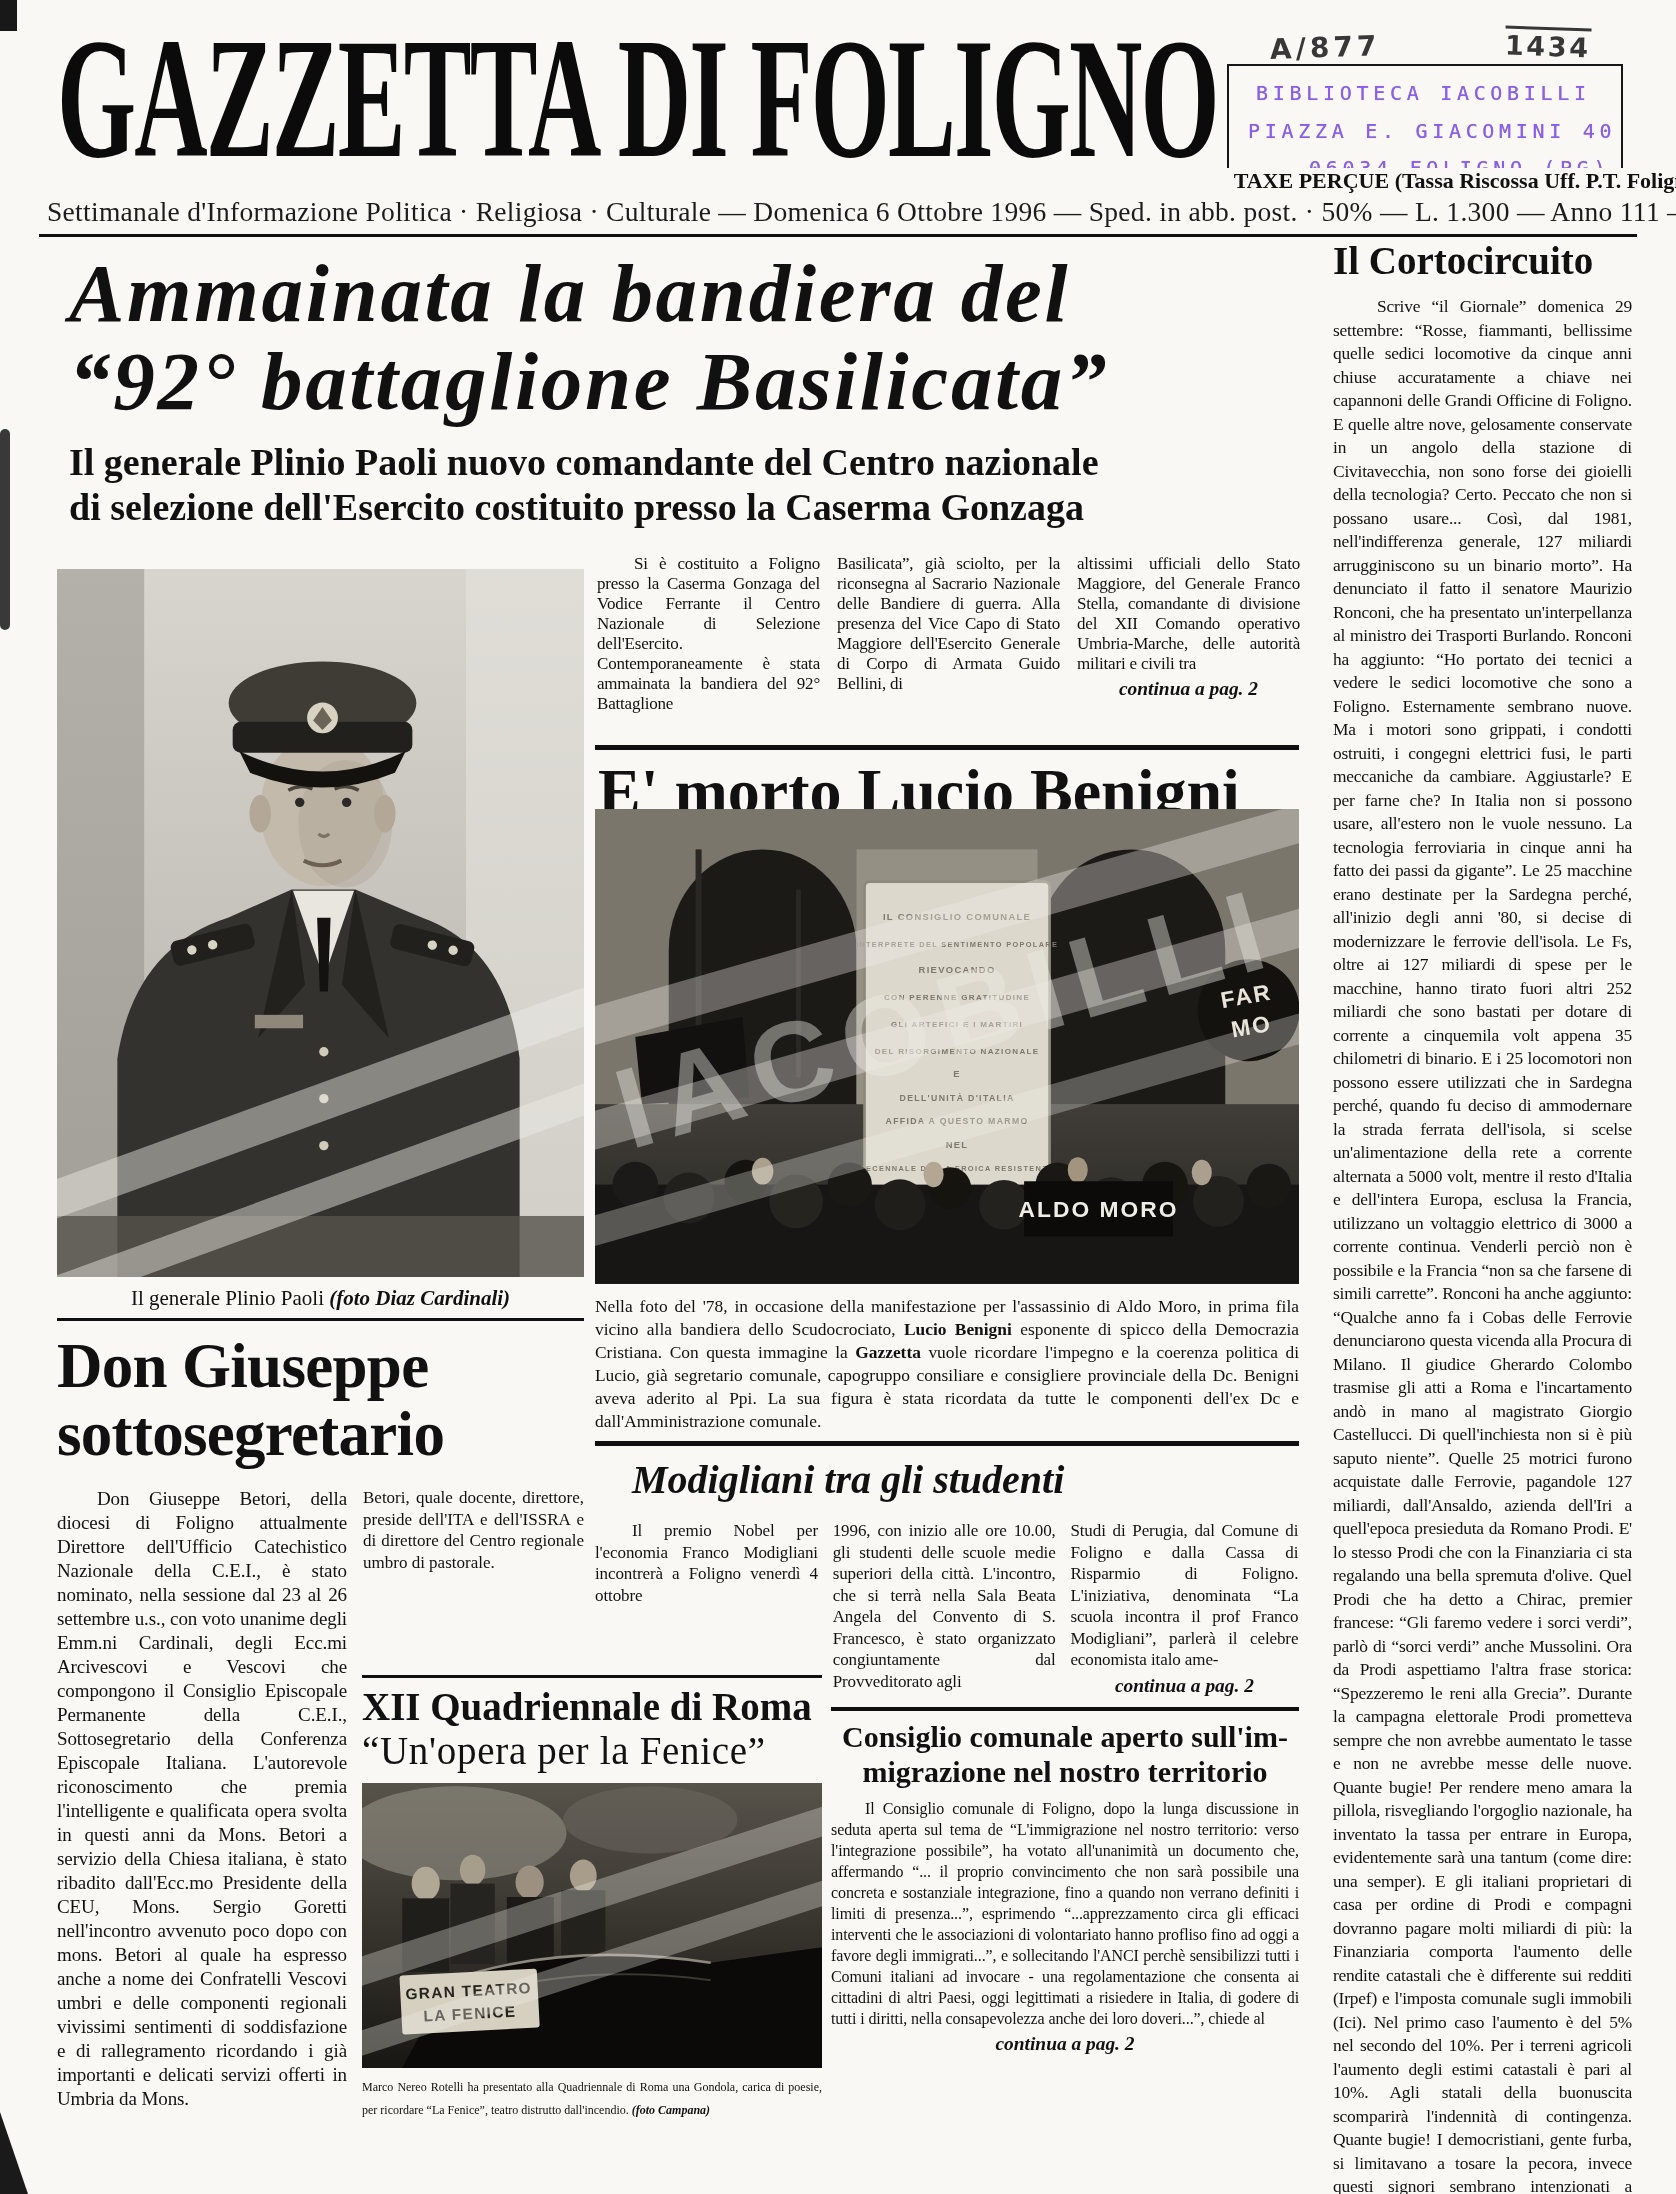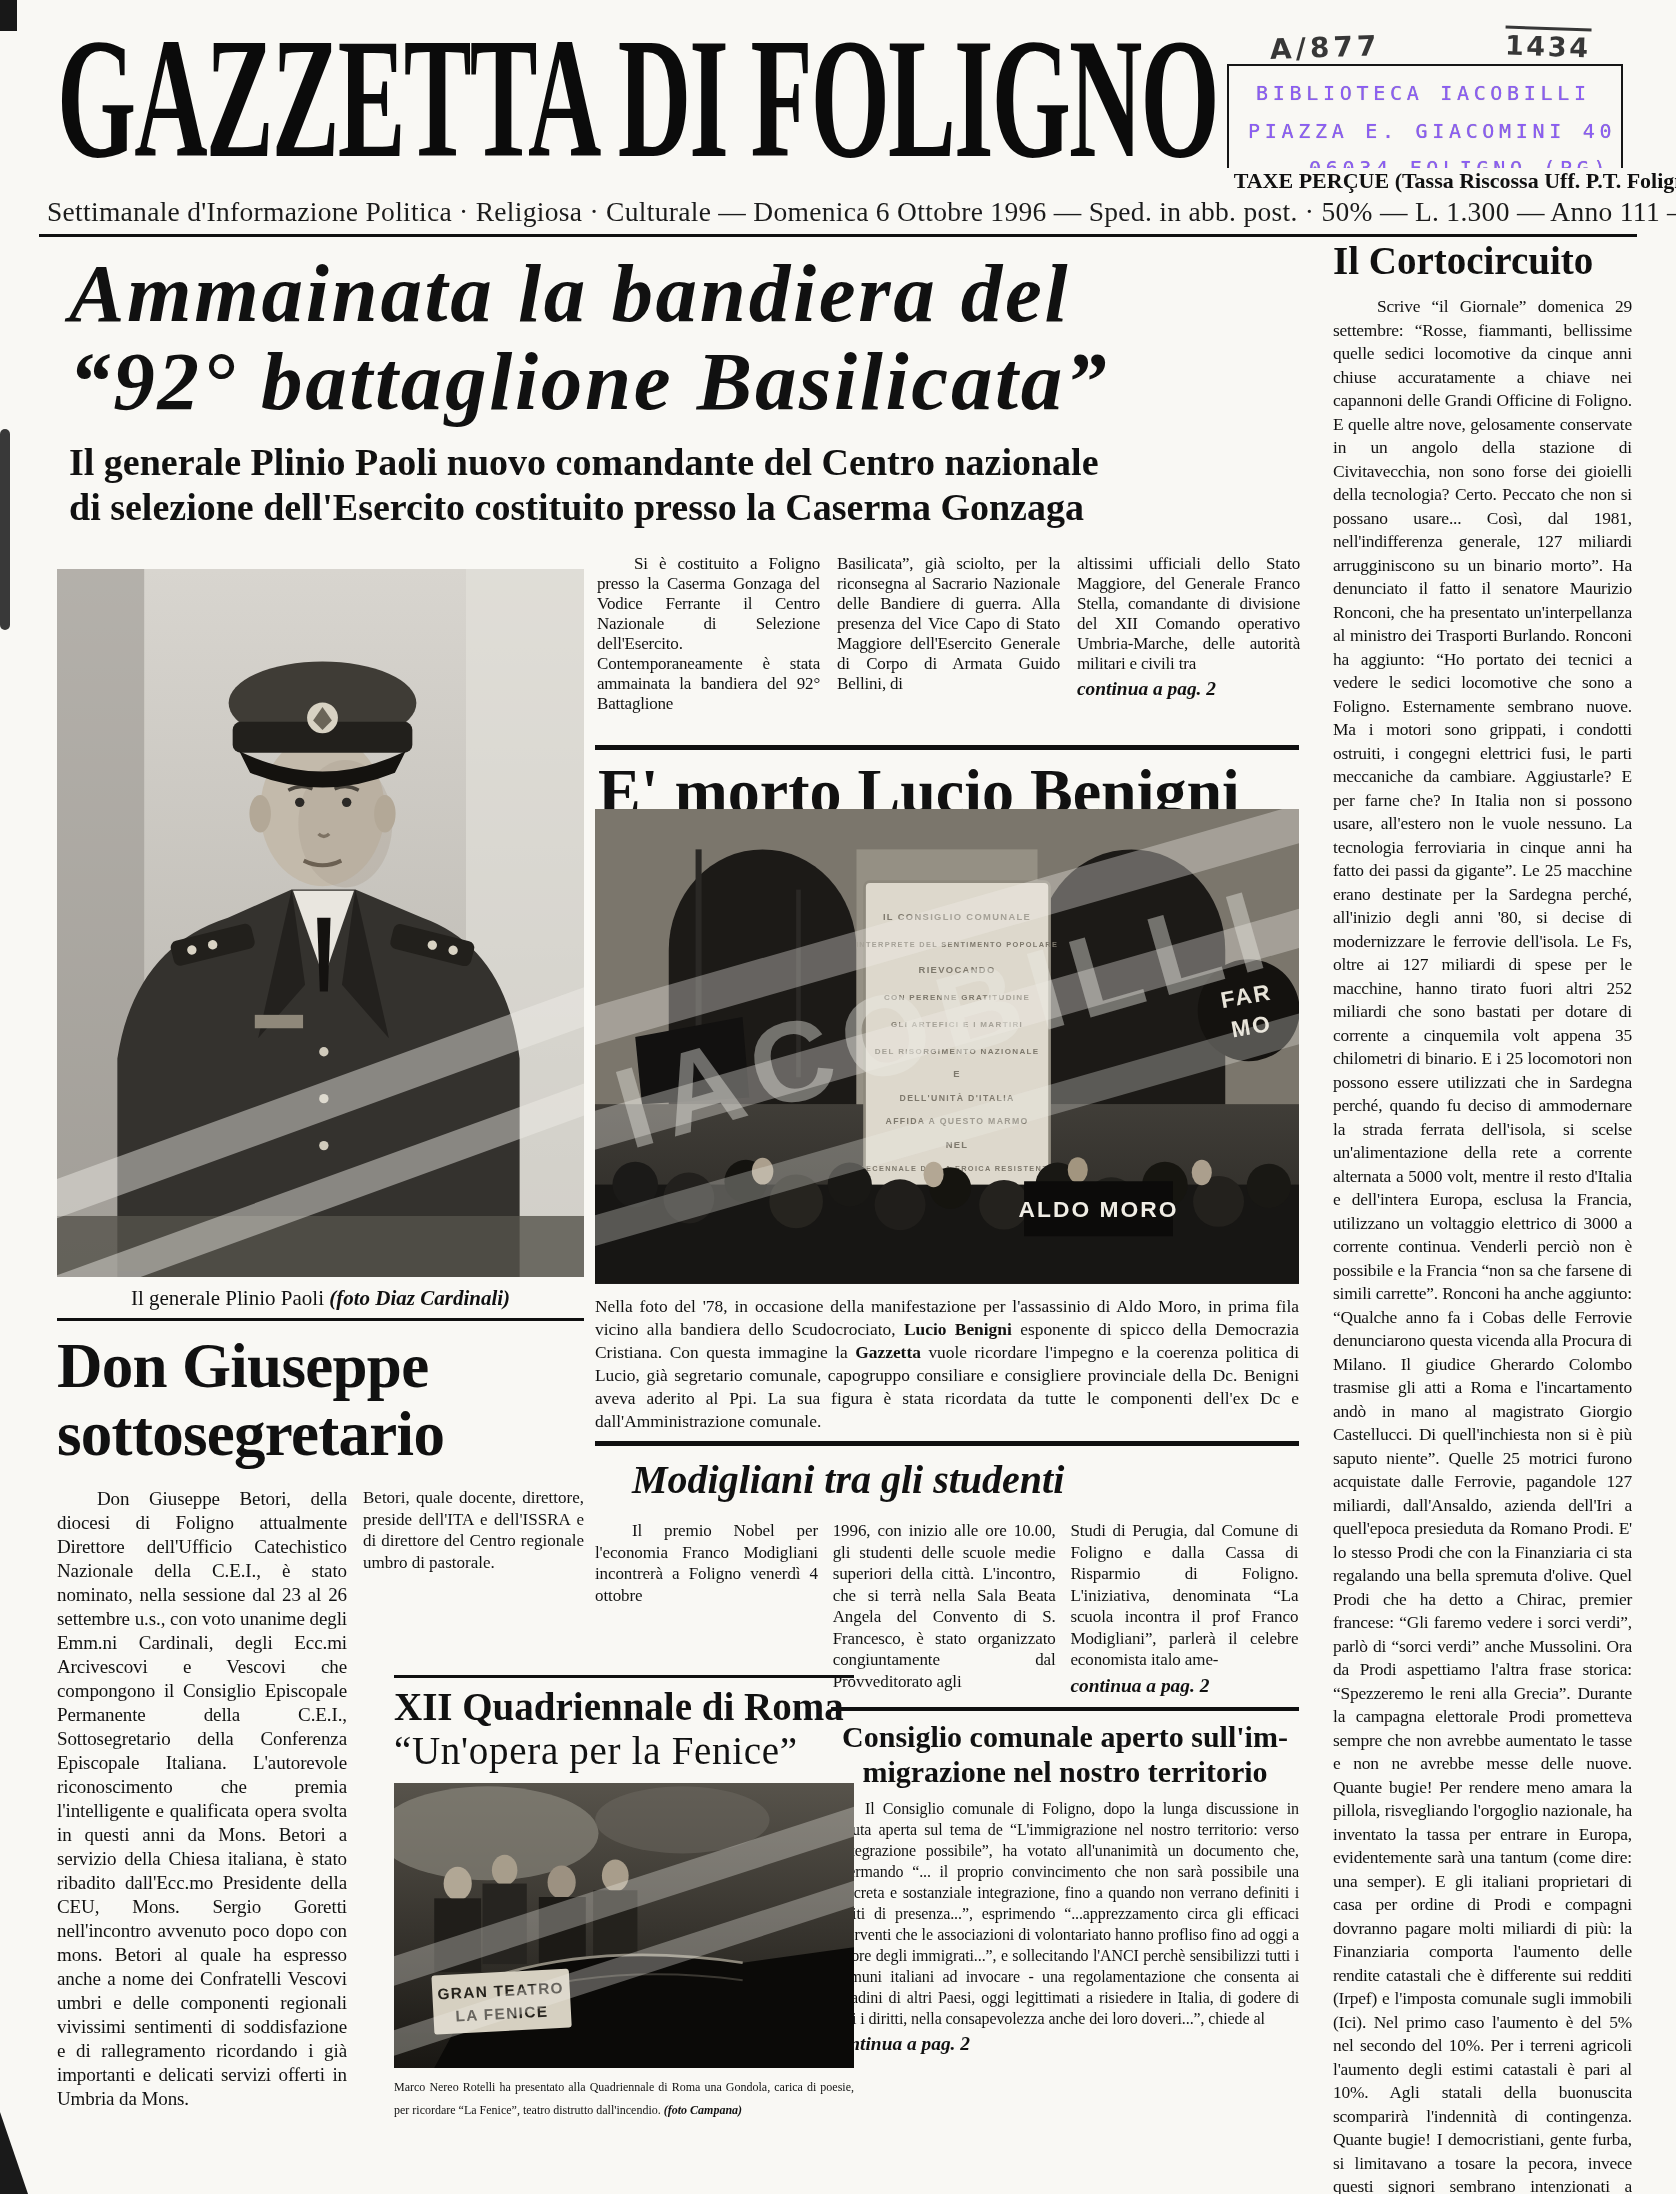--- a/index.html
+++ b/index.html
@@ -2,21 +2,21 @@
 <html style="font-size:10.7px"><head>
 <meta charset="utf-8">
 <style>
   html,body{margin:0;padding:0;background:#777;}
   .page{position:relative;width:1676px;height:2194px;background:#f9f8f4;overflow:hidden;
         font-family:"Liberation Serif","DejaVu Serif",serif;color:#111;}
   .abs{position:absolute;}
   .rule{background:#101010;}
   p{margin:0;}
   .just{text-align:justify;}
-  .continua{text-align:left;font-style:italic;font-weight:bold;font-size:19.4px;margin-top:4px;}
+  .continua{text-align:center;font-style:italic;font-weight:bold;font-size:19.4px;margin-top:4px;}
 
   
   .masthead{white-space:nowrap;font-weight:bold;font-size:221px;line-height:201px;
             transform:scale(0.46,0.78);transform-origin:left top;letter-spacing:-4px;color:#0b0b0b;}
 
   
   .hand{font-family:"DejaVu Sans",sans-serif;font-weight:bold;color:#1d1d1d;}
   .stamp-box{border:2px solid #161616;}
   .stamp-line{font-family:"DejaVu Sans Mono",monospace;font-size:20px;letter-spacing:4.7px;
               color:#8b5cf6;line-height:36px;white-space:nowrap;text-shadow:0 0 0.7px rgba(0,0,0,.45);}
@@ -286,21 +286,21 @@
       <div class="rule" style="height:3.4px;width:468px;"></div>
       <div>
         <div class="stran-sub">Consiglio comunale aperto sull'im-</div>
         <div class="stran-sub" style="margin-top:0;">migrazione nel nostro territorio</div>
       </div>
       <p class="just stran-body">Il Consiglio comunale di Foligno, dopo la lunga discussione in seduta aperta sul tema de “L'immigrazione nel nostro territorio: verso l'integrazione possibile”, ha votato all'unanimità un documento che, affermando “... il proprio convincimento che non sarà possibile una concreta e sostanziale integrazione, fino a quando non verrano definiti i limiti di presenza...”, esprimendo “...apprezzamento circa gli efficaci interventi che le associazioni di volontariato hanno profliso fino ad oggi a favore degli immigrati...”, e sollecitando l'ANCI perchè sensibilizzi tutti i Comuni italiani ad invocare - una regolamentazione che consenta ai cittadini di altri Paesi, oggi legittimati a risiedere in Italia, di godere di tutti i diritti, nella consapevolezza anche dei loro doveri...”, chiede al</p>
       <div class="continua">continua a pag. 2</div>
     </div>
   </div>
 
-  <div class="abs" style="left:362px;top:1675px;width:460px;margin-left:32px;">
+  <div class="abs" style="left:362px;top:1675px;width:460px;">
     <div class="rule" style="height:3.4px;width:460px;"></div>
     <div class="quad-kicker">XII Quadriennale di Roma</div>
     <div class="quad-h">“Un'opera per la Fenice”</div>
     <svg width="460" height="285" viewBox="0 0 686 425" style="display:block;margin-top:9.4px;">
       <defs>
         <linearGradient id="g3" x1="0" y1="0" x2="0" y2="1">
           <stop offset="0" stop-color="#57534b"></stop>
             <stop offset="1" stop-color="#191713"></stop>
         </linearGradient>
       </defs>

